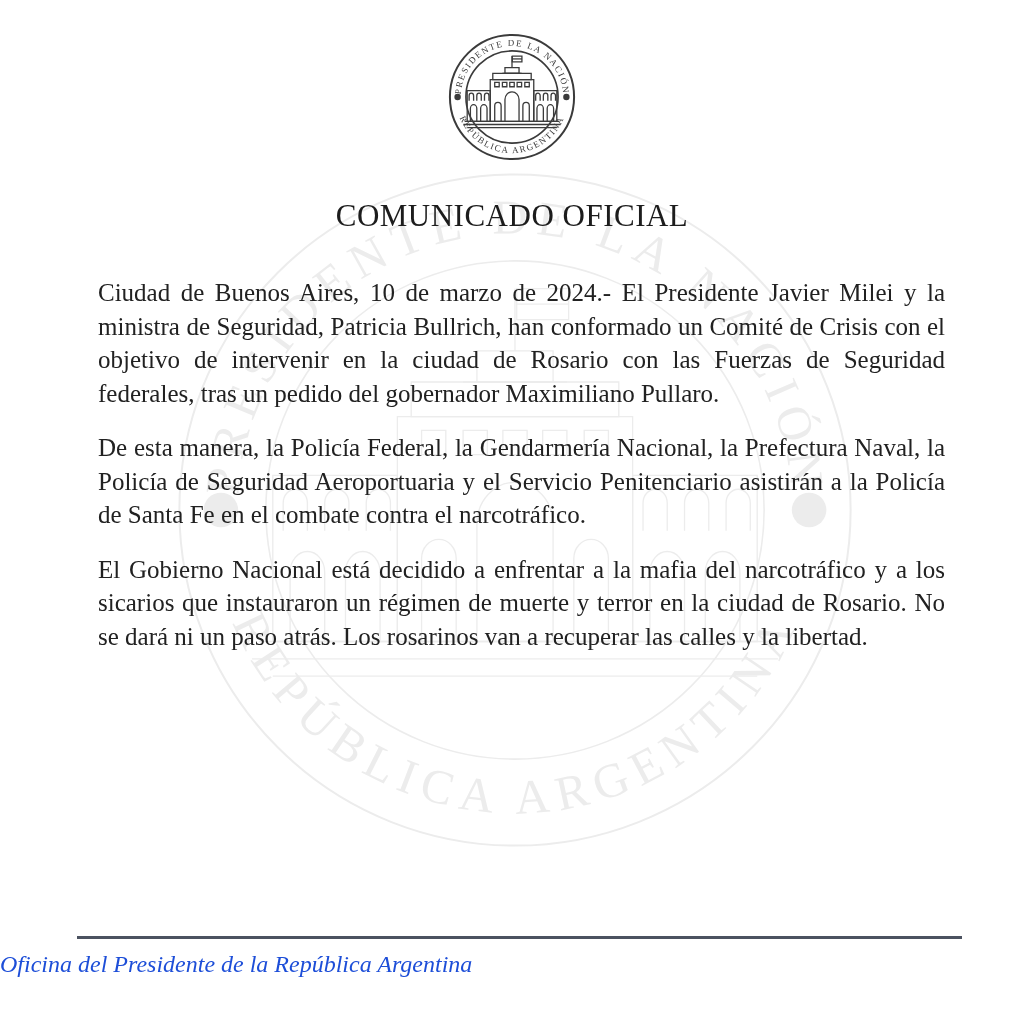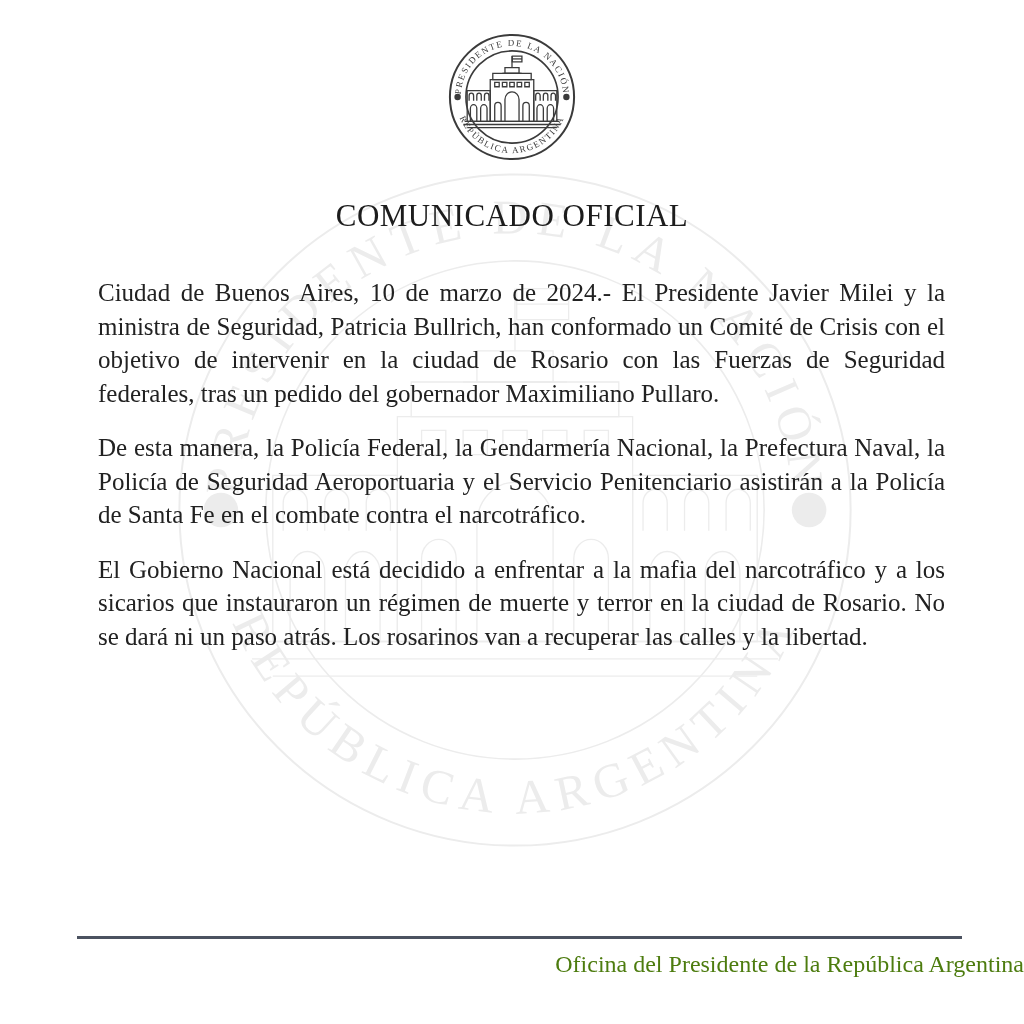--- a/index.html
+++ b/index.html
@@ -45,23 +45,24 @@
   }
   .footer-rule{
     position:absolute;
     left:77px;right:62px;top:936px;
     border-top:3px solid #4b5260;
     height:0;
   }
   .footer-text{
     position:absolute;
     left:0;right:0;top:951px;
-    text-align:right;
+    text-align:left;
     font-size:24px;
-    color:#4d7c0f;
+    color:#1d4ed8;
+    font-style:italic;
   }
   svg text{font-family:"Liberation Serif","DejaVu Serif",serif;}
 </style>
 </head>
 <body>
 
 <div class="page">
 
   <div class="watermark">
     <svg width="692" height="692" viewBox="0 0 200 200">

